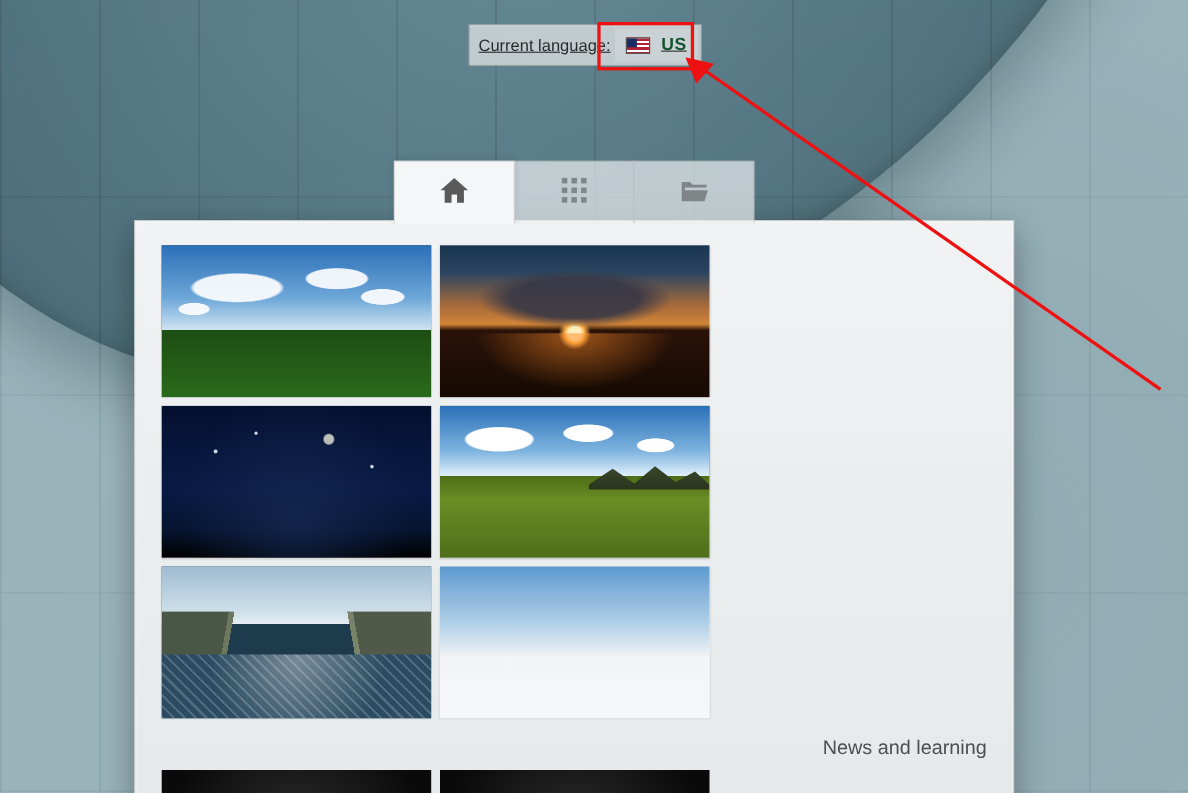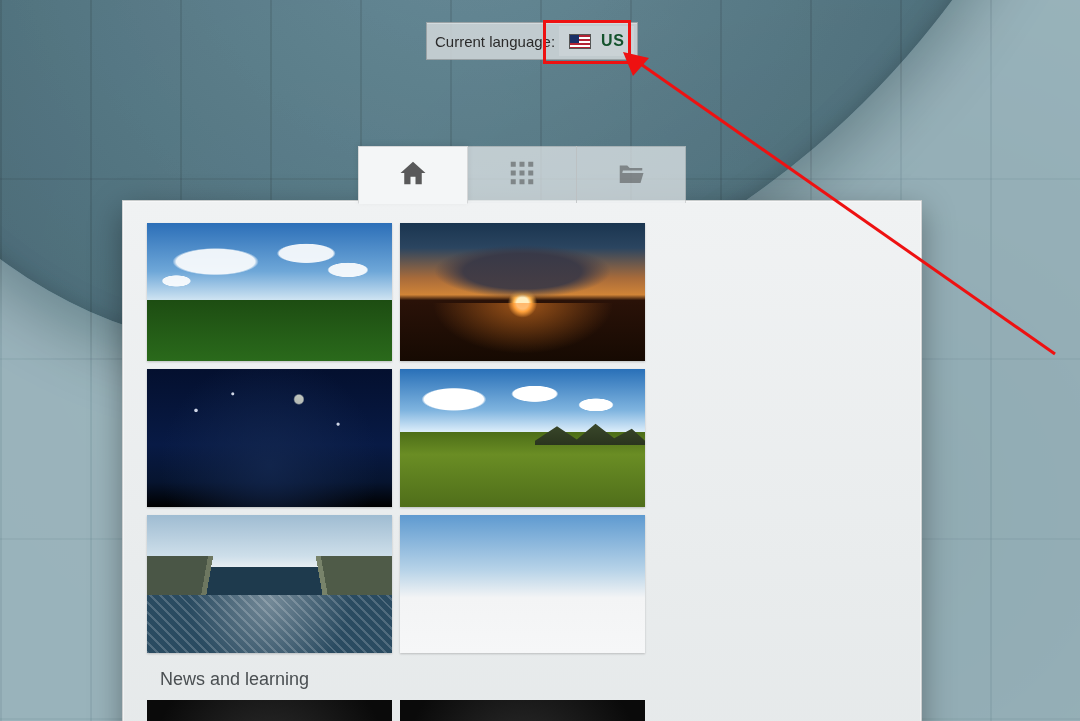--- a/index.html
+++ b/index.html
@@ -15,21 +15,21 @@
      linear-gradient(90deg,rgba(0,0,0,.18) 0 2px,transparent 2px) 0 0/90px 100%,
      linear-gradient(0deg,rgba(0,0,0,.12) 0 2px,transparent 2px) 0 0/100% 180px,
      radial-gradient(circle at 30% 40%,rgba(255,255,255,.08),transparent 55%),
      radial-gradient(circle at 80% 70%,rgba(0,0,0,.15),transparent 60%),
      #9ab0b7;
     mix-blend-mode:overlay;opacity:.45;pointer-events:none;
   }
   
   .langbar{position:absolute;left:426px;top:22px;height:36px;display:flex;align-items:center;
     background:rgba(210,216,218,.85);padding:0 8px;border:1px solid rgba(0,0,0,.2);
-    box-shadow:0 1px 0 rgba(255,255,255,.3) inset;font-size:15px;color:#2b2b2b;}
+    box-shadow:0 1px 0 rgba(255,255,255,.3) inset;font-size:15px;color:#2b2b2b;text-decoration:underline;}
   .langbar .lbl{padding-right:4px;}
   .flagbox{display:flex;align-items:center;gap:10px;height:30px;margin:-6px -5px -6px 0;
     padding:0 10px;background:rgba(255,255,255,.15);}
   .flag{width:22px;height:15px;position:relative;background:#b22234;border:1px solid #555;box-sizing:border-box;
     background-image:repeating-linear-gradient(#b22234 0 2px,#fff 2px 4px);}
   .flag::before{content:"";position:absolute;left:0;top:0;width:9px;height:8px;background:#1a2e66;}
   .flagbox b{font-weight:700;color:#14532d;font-size:16px;letter-spacing:.5px;}
   
   .redbox{position:absolute;left:543px;top:20px;width:82px;height:38px;border:3px solid #e11;pointer-events:none;z-index:50;}
   .redarrow{position:absolute;left:623px;top:52px;width:440px;height:310px;pointer-events:none;z-index:50;}
@@ -42,21 +42,21 @@
   .tab svg{width:30px;height:30px;fill:#333;opacity:.8;}
   .tab:not(.active) svg{opacity:.45;}
   
   .panel{position:absolute;left:122px;top:200px;width:798px;padding:22px 0 26px 0;
     background:linear-gradient(#f0f2f3,#e3e7e8);border:1px solid rgba(0,0,0,.12);
     box-shadow:0 10px 30px rgba(0,0,0,.35), inset 0 0 0 1px rgba(255,255,255,.4);
     z-index:1;}
   .grid{display:flex;flex-wrap:wrap;gap:8px;padding:0 24px 12px 24px;}
   .thumb{width:245px;height:138px;position:relative;overflow:hidden;cursor:pointer;
     background:#333;box-shadow:0 1px 2px rgba(0,0,0,.2);}
-  .section-title{padding:4px 24px 10px 37px;font-size:18px;color:#4a4f52;}
+  .section-title{padding:4px 24px 10px 8px;font-size:18px;color:#4a4f52;text-align:right;}
   
   .t-day{background:
     linear-gradient(to bottom,#2c6fb8 0%,#6ea7d8 35%,#cfe4f2 56%,transparent 56%),
     linear-gradient(to bottom,#1d4d12 56%,#2a6a1b 100%);}
   .t-day::after{content:"";position:absolute;inset:0;background:
     radial-gradient(ellipse 32% 18% at 28% 28%,#fff 0 50%,transparent 55%),
     radial-gradient(ellipse 20% 12% at 65% 22%,#fff 0 55%,transparent 60%),
     radial-gradient(ellipse 14% 9% at 82% 34%,#fff 0 55%,transparent 60%),
     radial-gradient(ellipse 10% 7% at 12% 42%,#fff 0 55%,transparent 60%);opacity:.9;}
   .t-sunset{background:

